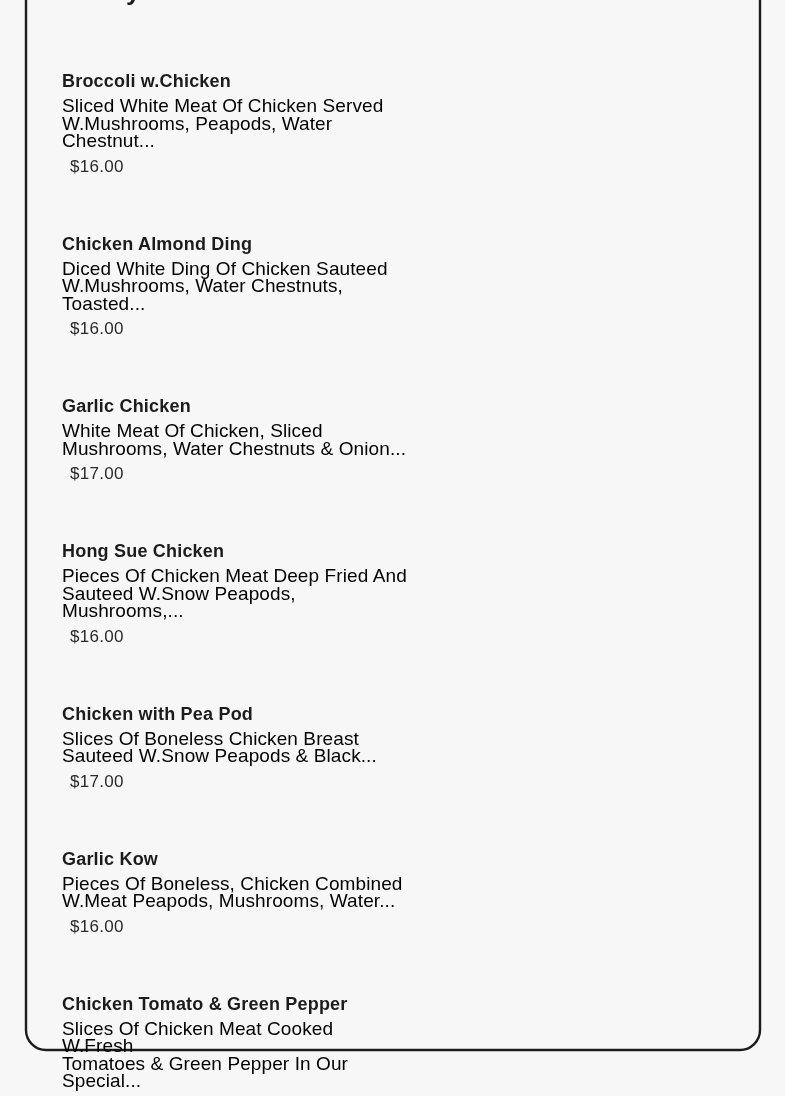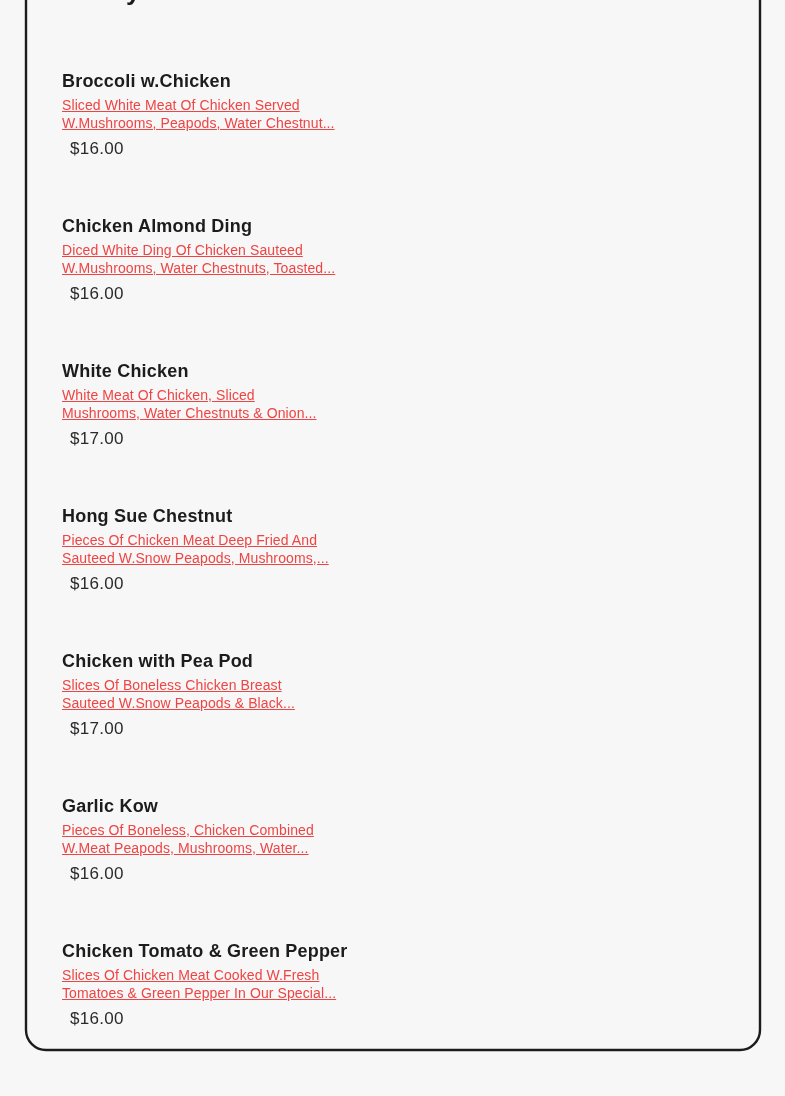--- a/index.html
+++ b/index.html
@@ -46,26 +46,25 @@
   .item-name {
     margin: 0;
     font-size: 18px;
     font-weight: 700;
     color: #1c1c1c;
     line-height: 21px;
     letter-spacing: 0.2px;
   }
   .item-desc {
     margin: 5px 0 0 0;
-    font-size: 14px;
+    font-size: 19px;
     line-height: 17.5px;
-    color: #ef4444;
+    color: #000000;
     letter-spacing: 0.1px;
     white-space: pre-line;
-    text-decoration: underline;
   }
   .item-price {
     margin: 7px 0 0 8px;
     font-size: 17px;
     font-weight: 500;
     color: #2b2b2b;
     letter-spacing: 0.3px;
   }
 </style>
 </head>
@@ -87,28 +86,28 @@
   </article>
 
   <article class="menu-item">
     <h3 class="item-name">Chicken Almond Ding</h3>
     <p class="item-desc">Diced White Ding Of Chicken Sauteed
 W.Mushrooms, Water Chestnuts, Toasted...</p>
     <p class="item-price">$16.00</p>
   </article>
 
   <article class="menu-item">
-    <h3 class="item-name">White Chicken</h3>
+    <h3 class="item-name">Garlic Chicken</h3>
     <p class="item-desc">White Meat Of Chicken, Sliced
 Mushrooms, Water Chestnuts &amp; Onion...</p>
     <p class="item-price">$17.00</p>
   </article>
 
   <article class="menu-item">
-    <h3 class="item-name">Hong Sue Chestnut</h3>
+    <h3 class="item-name">Hong Sue Chicken</h3>
     <p class="item-desc">Pieces Of Chicken Meat Deep Fried And
 Sauteed W.Snow Peapods, Mushrooms,...</p>
     <p class="item-price">$16.00</p>
   </article>
 
   <article class="menu-item">
     <h3 class="item-name">Chicken with Pea Pod</h3>
     <p class="item-desc">Slices Of Boneless Chicken Breast
 Sauteed W.Snow Peapods &amp; Black...</p>
     <p class="item-price">$17.00</p>

